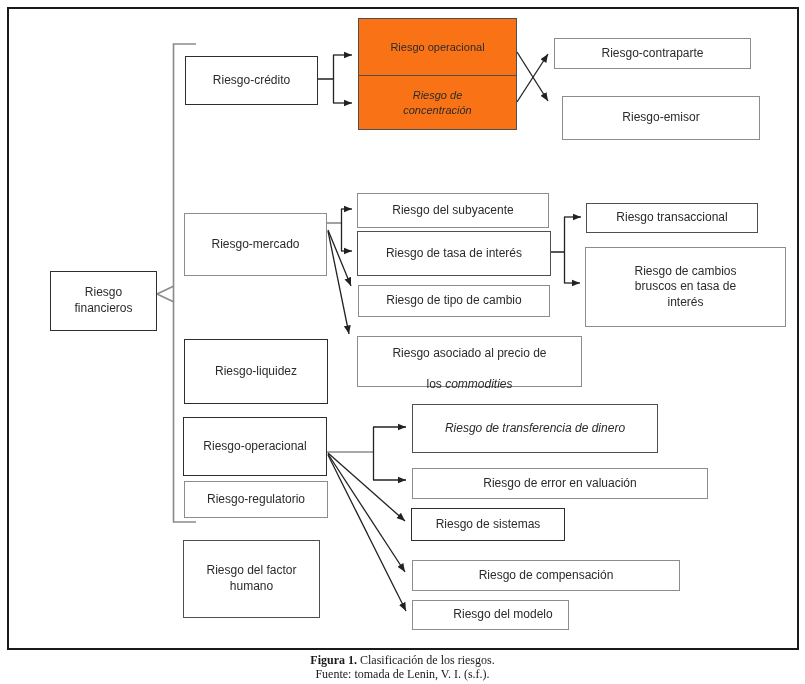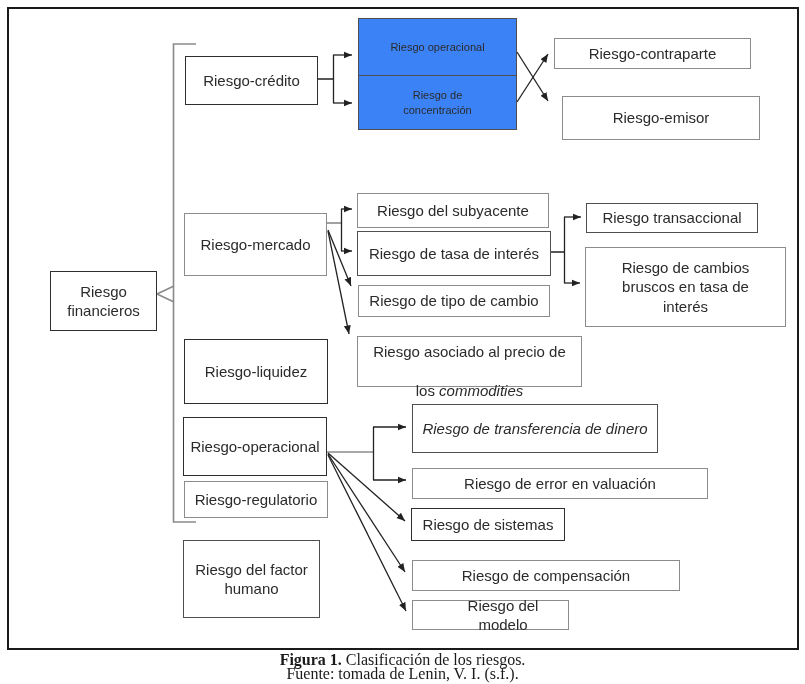--- a/index.html
+++ b/index.html
@@ -3,33 +3,33 @@
 <meta charset="utf-8">
 <style>
   html,body{margin:0;padding:0;background:#ffffff;}
   .stage{position:relative;width:805px;height:684px;background:#ffffff;overflow:hidden;
          font-family:"Liberation Sans", sans-serif;}
   .frame{position:absolute;left:7px;top:7px;width:792px;height:643px;border:2px solid #1a1a1a;
          box-sizing:border-box;background:#ffffff;}
   .wires{position:absolute;left:0;top:0;width:805px;height:684px;pointer-events:none;}
   .node{position:absolute;box-sizing:border-box;background:#ffffff;border:1.5px solid #8c8c8c;
         display:flex;align-items:center;justify-content:center;text-align:center;
-        font-size:15px;line-height:1.3;color:#2b2b2b;white-space:pre-line;padding:2px 6px;}
+        font-size:12px;line-height:1.3;color:#2b2b2b;white-space:pre-line;padding:2px 6px;}
   .bd{border-color:#2e2e2e;}
   .bm{border-color:#4f4f4f;}
   .bg{border-color:#8c8c8c;}
-  .stack{position:absolute;box-sizing:border-box;border:1.5px solid #4f4f4f;background:#3b82f6;
+  .stack{position:absolute;box-sizing:border-box;border:1.5px solid #4f4f4f;background:#f97316;
          display:flex;flex-direction:column;}
   .stack .cell{box-sizing:border-box;display:flex;align-items:center;justify-content:center;
          text-align:center;font-size:11px;line-height:1.3;color:#2b2b2b;white-space:pre-line;}
   .stack .cell:first-child{border-bottom:1.5px solid #4f4f4f;}
   .wg{stroke:#8a8a8a;stroke-width:1.6;fill:none;}
   .wd{stroke:#222222;stroke-width:1.3;fill:none;}
   .caption{position:absolute;left:0;top:653px;width:805px;text-align:center;
-           font-family:"Liberation Serif", serif;font-size:16px;line-height:14px;color:#1a1a1a;}
+           font-family:"Liberation Serif", serif;font-size:12px;line-height:14px;color:#1a1a1a;}
   i{font-style:italic;}
 </style>
 </head>
 <body>
 
 <div class="stage">
   <div class="frame"></div>
 
   <svg class="wires" viewBox="0 0 805 684">
     <defs>
@@ -67,21 +67,21 @@
     <line class="wd" x1="328" y1="455" x2="406" y2="611" marker-end="url(#ah)"></line>
   </svg>
 
   <div class="node bd" style="left:50px;top:271px;width:107px;height:60px;">Riesgo
 financieros</div>
 
   <div class="node bd" style="left:185px;top:56px;width:133px;height:49px;">Riesgo-crédito</div>
 
   <div class="stack" style="left:358px;top:18px;width:159px;height:112px;">
     <div class="cell" style="height:57px;">Riesgo operacional</div>
-    <div class="cell" style="flex:1;">Riesgo de
+    <div class="cell" style="flex:1;font-style:italic;">Riesgo de
 concentración</div>
   </div>
 
   <div class="node bg" style="left:554px;top:38px;width:197px;height:31px;">Riesgo-contraparte</div>
 
   <div class="node bg" style="left:554px;top:96px;width:198px;height:44px;margin-left:8px;">Riesgo-emisor</div>
 
   <div class="node bg" style="left:184px;top:213px;width:143px;height:63px;">Riesgo-mercado</div>
 
   <div class="node bg" style="left:357px;top:193px;width:192px;height:35px;">Riesgo del subyacente</div>

